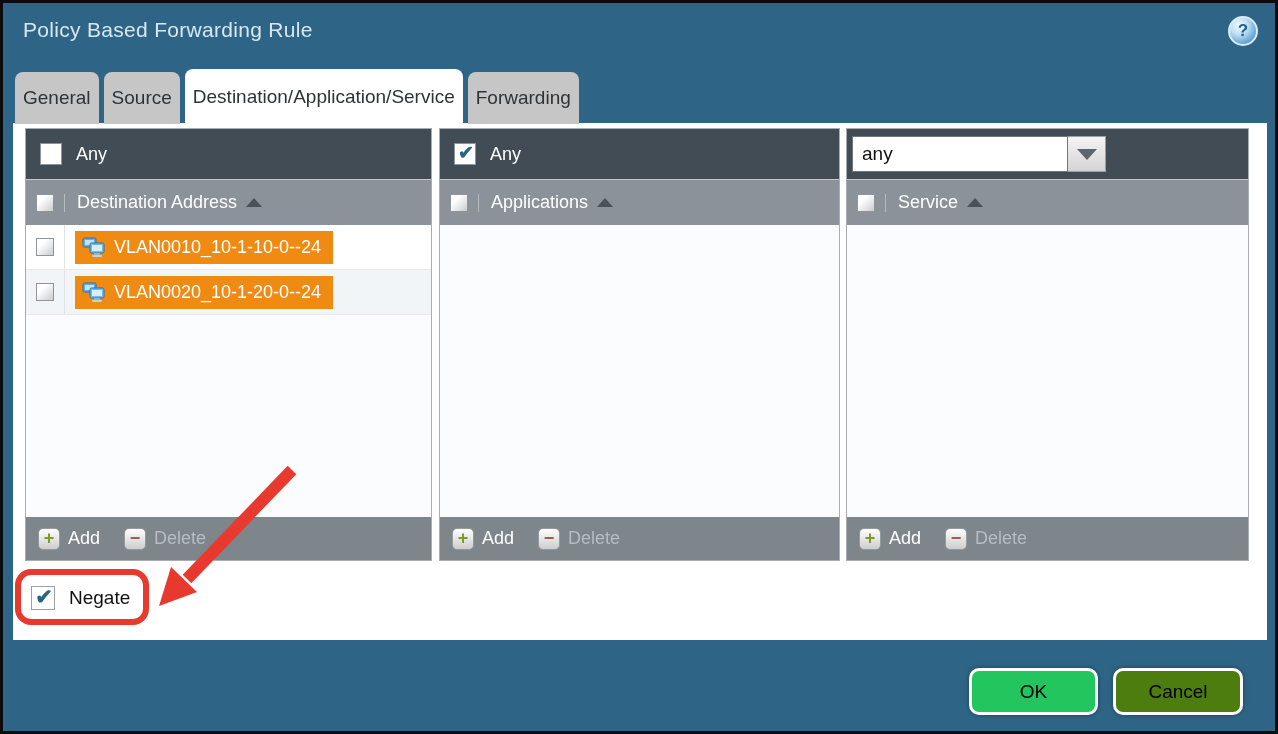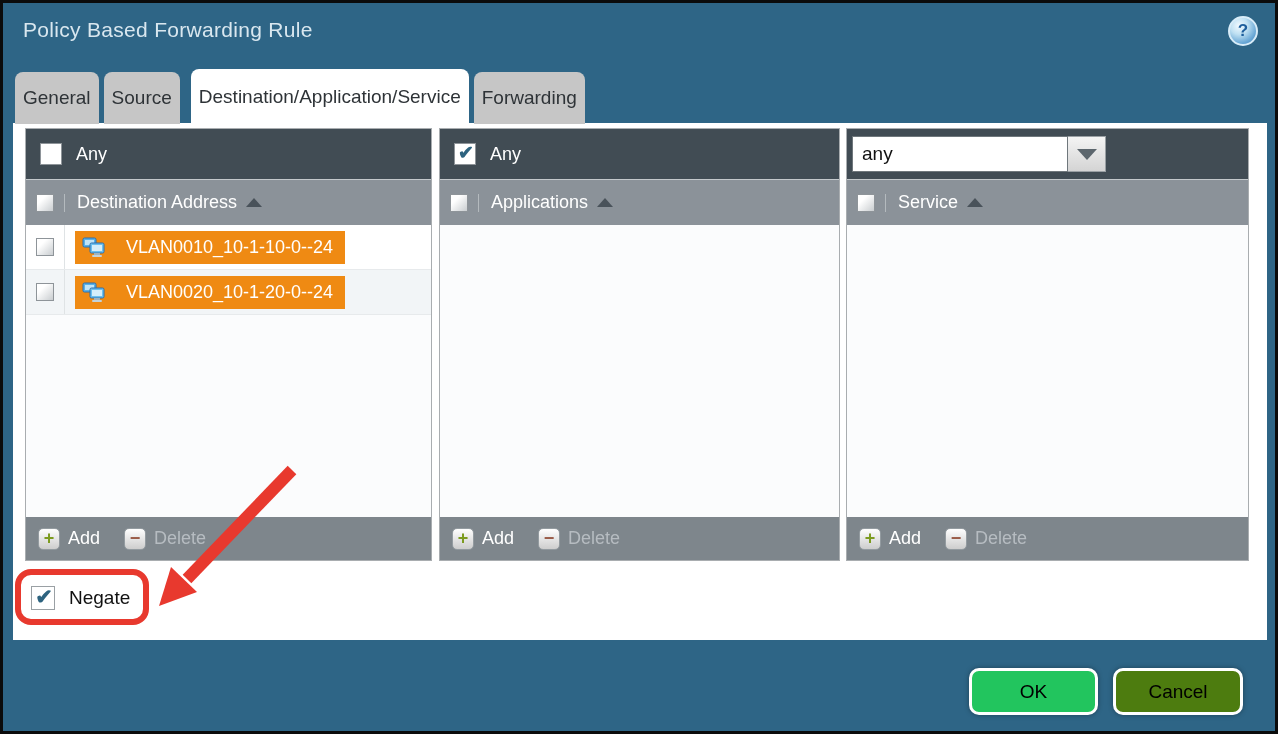--- a/index.html
+++ b/index.html
@@ -16,40 +16,40 @@
     border:2px solid #d8ecf8;box-sizing:border-box;
     display:flex;align-items:center;justify-content:center;
     color:#1d5e9c;font-size:17px;font-weight:bold;cursor:pointer;
   }
   
   .tabs{position:absolute;left:12px;top:66px;display:flex;gap:5px;z-index:3;align-items:flex-end;}
   .tab{
     height:52px;line-height:52px;padding:0 8px;background:#c6c6c6;color:#2e3337;
     font-size:19px;border-radius:8px 8px 0 0;cursor:pointer;white-space:nowrap;
   }
-  .tab.active{background:#ffffff;height:55px;line-height:55px;margin-left:6px;}
+  .tab.active{background:#ffffff;height:55px;line-height:55px;}
   
   .panel{position:absolute;left:10px;top:120px;width:1254px;height:517px;background:#ffffff;z-index:1;}
   
   .col{position:absolute;top:125px;height:433px;border:1px solid #a9adb0;box-sizing:border-box;
        display:flex;flex-direction:column;background:#4d7c0f;z-index:2;}
   #col-dest{left:22px;width:407px;}
   #col-app{left:436px;width:401px;}
   #col-svc{left:843px;width:403px;}
   .any-bar{height:50px;flex:0 0 auto;background:#414c54;display:flex;align-items:center;padding-left:14px;}
   .any-bar .any-label{color:#fff;font-size:18px;margin-left:14px;}
   .col-header{height:45px;flex:0 0 auto;background:#8b9299;display:flex;align-items:center;border-top:1px solid #c3c8cb;}
   .cb-cell{width:38px;flex:0 0 auto;display:flex;align-items:center;justify-content:center;border-right:1px solid #b4babe;}
   .col-header .hdr-label{color:#fff;font-size:18px;display:flex;align-items:center;gap:9px;margin-left:12px;}
   .sort-arrow{width:0;height:0;border-left:8px solid transparent;border-right:8px solid transparent;border-bottom:9px solid #49525a;}
   .col-body{flex:1 1 auto;background:#fbfcfd;overflow:hidden;}
   .list-row{height:44px;display:flex;align-items:stretch;border-bottom:1px solid #e7eaec;background:#ffffff;cursor:pointer;}
   .list-row.alt{background:#f2f5f7;}
   .list-row .cb-cell{border-right:1px solid #dfe3e5;}
-  .pill{display:inline-flex;align-items:center;gap:20px;background:#ef8a13;color:#fff;font-size:18px;
+  .pill{display:inline-flex;align-items:center;gap:8px;background:#ef8a13;color:#fff;font-size:18px;
         height:33px;padding:0 12px 0 7px;margin-left:10px;align-self:center;white-space:nowrap;}
   .col-footer{height:43px;flex:0 0 auto;background:#7e868c;display:flex;align-items:center;gap:24px;padding-left:12px;}
   .tool{display:flex;align-items:center;gap:8px;font-size:18px;color:#fff;cursor:pointer;}
   .tool.disabled{color:#b6bcc1;cursor:default;}
   .tool-icon{width:22px;height:22px;border-radius:5px;background:linear-gradient(#fefefe,#cdcdcd);
              border:1px solid #939ba0;box-sizing:border-box;display:flex;align-items:center;justify-content:center;
              font-weight:900;font-size:18px;line-height:1;}
   .plus-glyph{color:#7c9b1f;margin-top:-1px;}
   .minus-glyph{color:#9a5c49;margin-top:-2px;}
   

